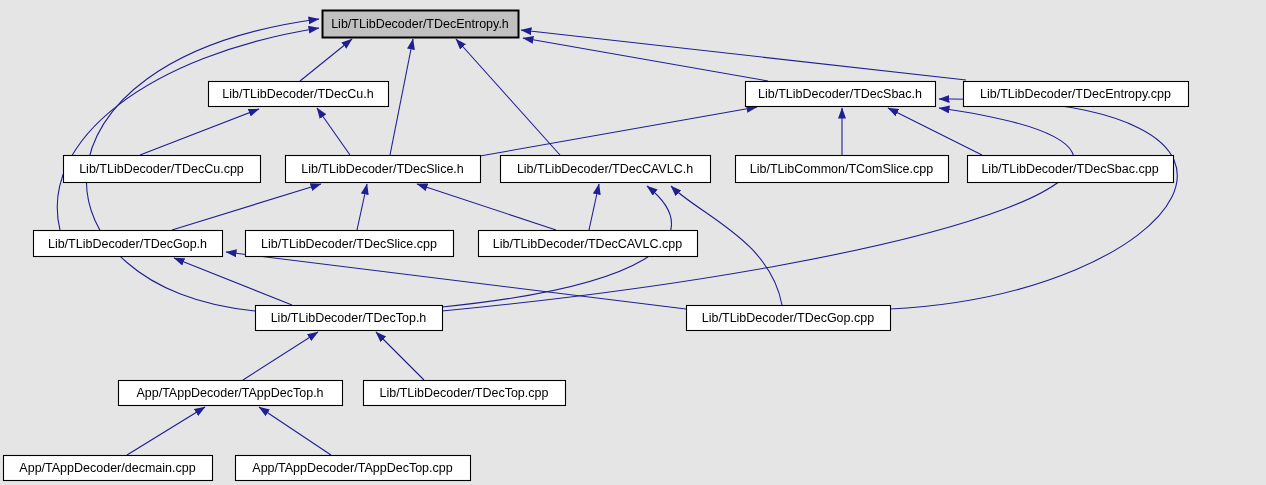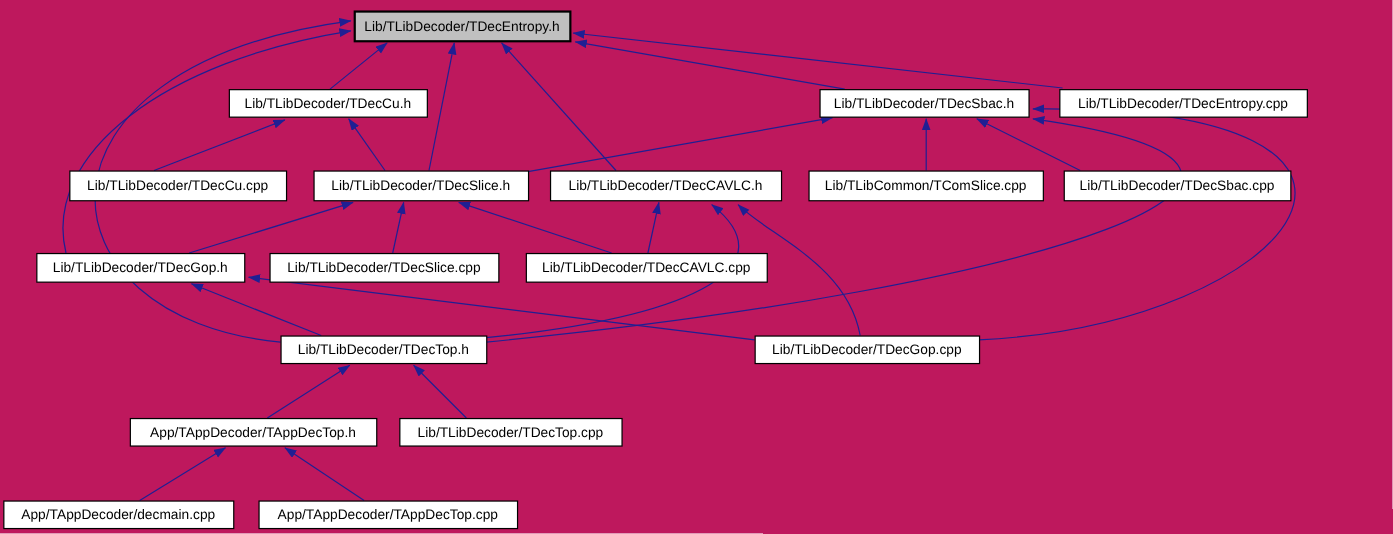--- a/index.html
+++ b/index.html
@@ -1,18 +1,18 @@
 <!DOCTYPE html>
 <html><head>
 <meta charset="utf-8">
 <style>
   html, body { margin: 0; padding: 0; background: #ffffff; }
   .graph-wrap {
     width: 1266px; height: 485px; position: relative;
-    background: #be185d; overflow: hidden;
+    background: #e5e5e5; overflow: hidden;
     font-family: "Liberation Sans", "DejaVu Sans", sans-serif;
   }
   svg text {
     font-family: "Liberation Sans", "DejaVu Sans", sans-serif;
     font-size: 12.5px;
     fill: #000000;
   }
   svg .node-rect { stroke: #000000; }
   svg path.edge { fill: none; stroke-width: 1.1; }
 </style>

